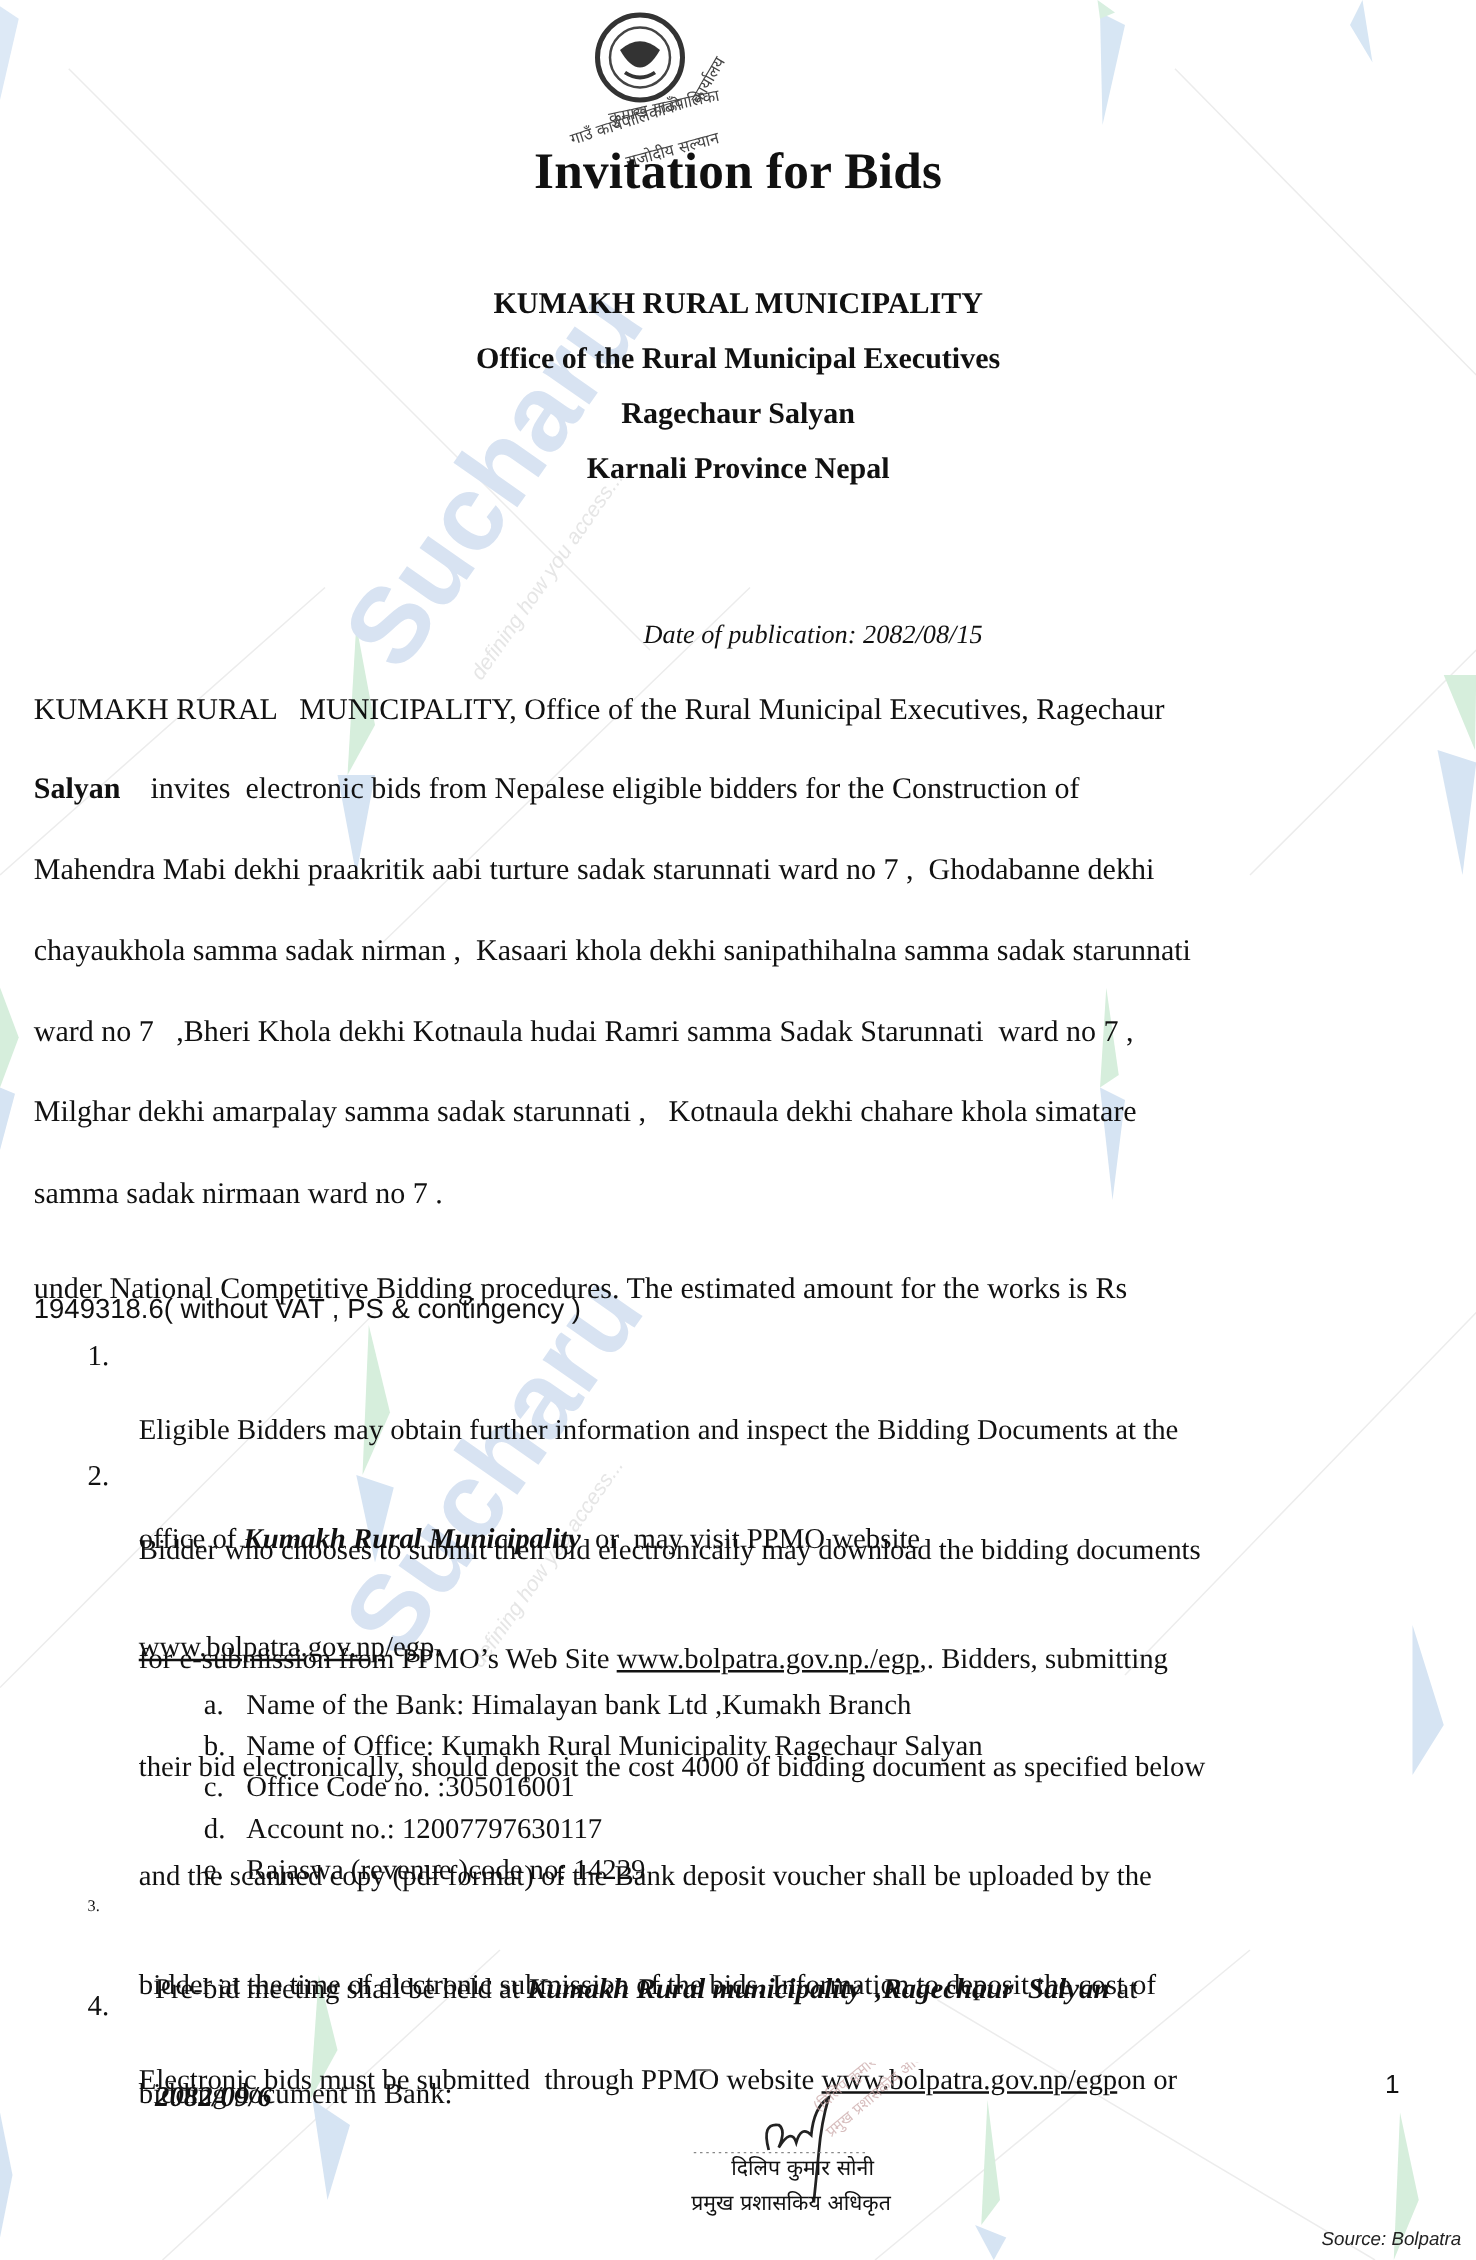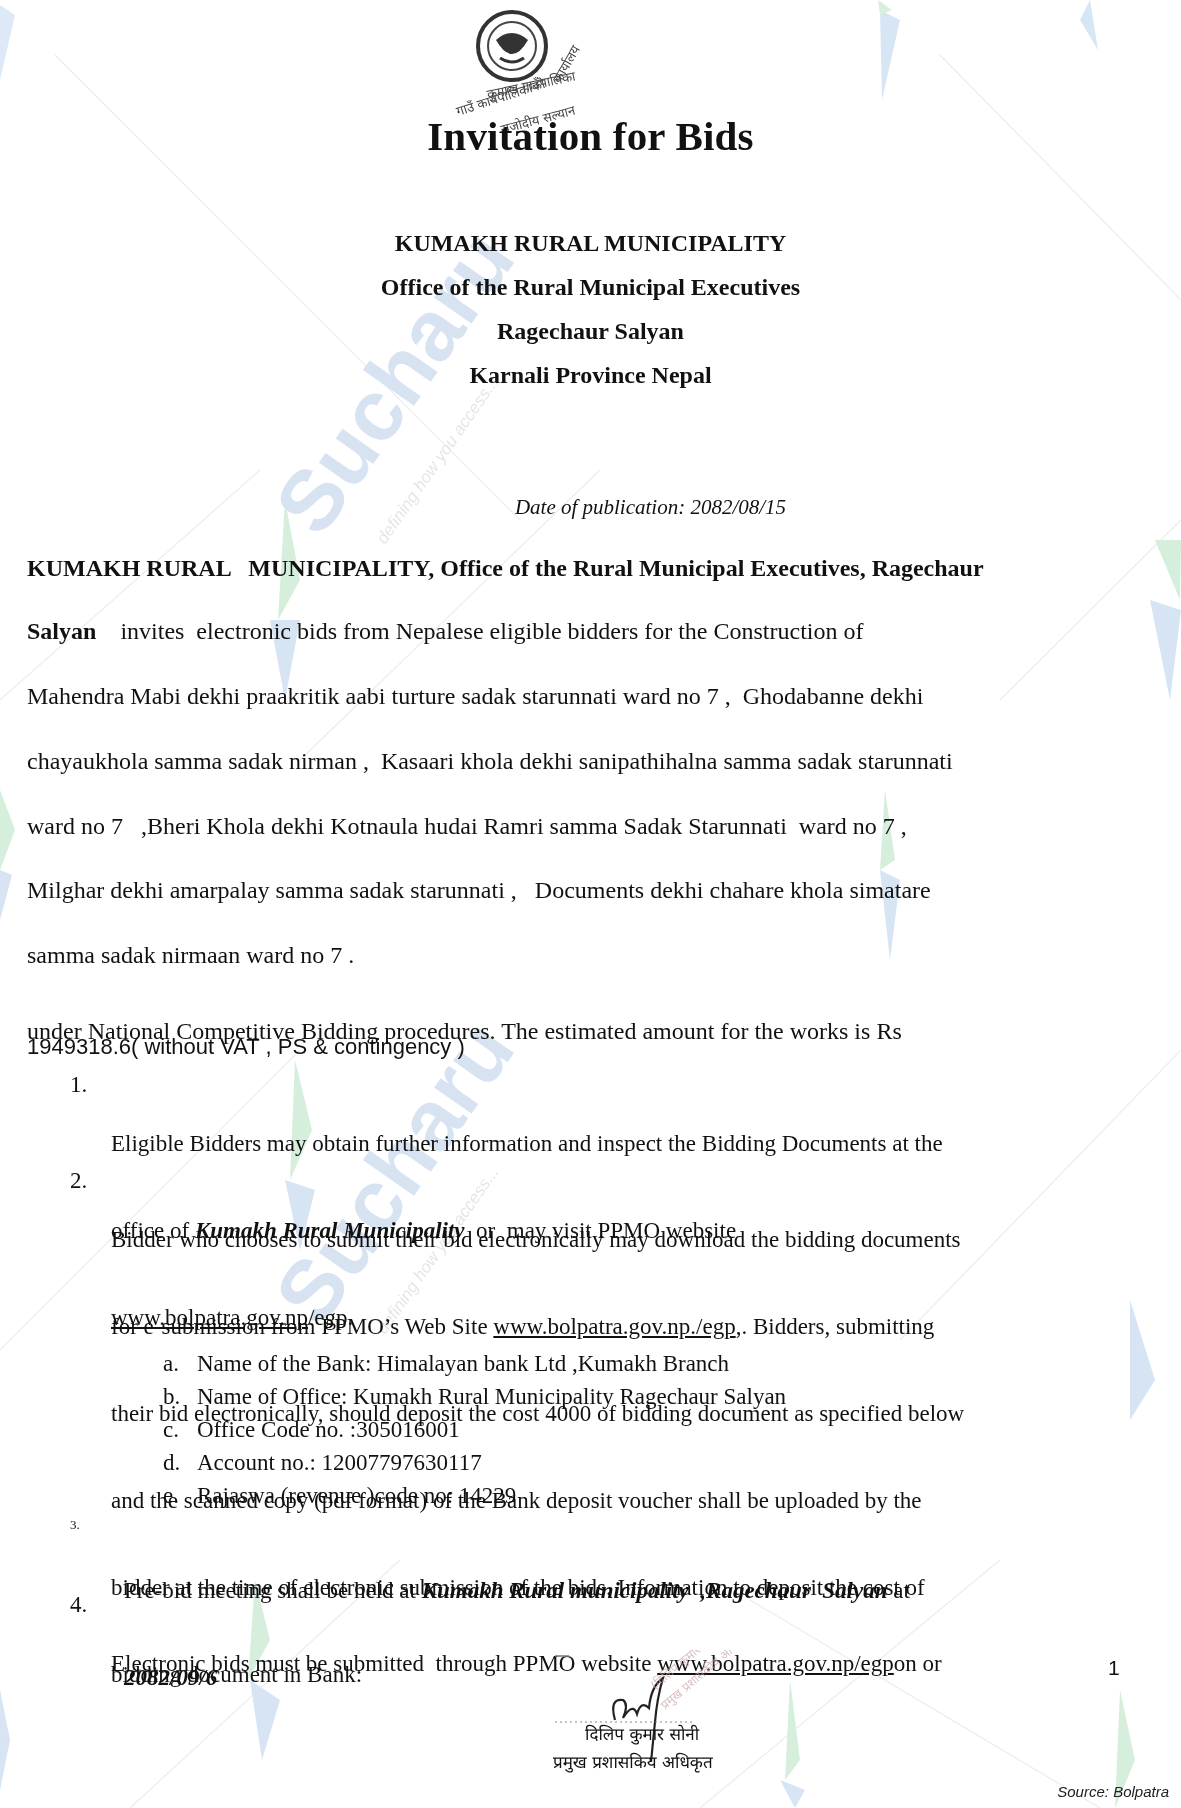--- a/index.html
+++ b/index.html
@@ -14,21 +14,21 @@
   .title { position: absolute; top: 112px; left: 0; width: 1181px; text-align: center;
     font-weight: bold; font-size: 41px; letter-spacing: 0.2px; }
 
   .hdr-line { position: absolute; left: 0; width: 1181px; text-align: center; font-weight: bold; font-size: 24px; }
   .ifb-no { position: absolute; top: 445px; left: 0; width: 1181px; text-align: center; font-size: 29px; }
   .ifb-no b { font-weight: bold; }
   .pubdate { position: absolute; top: 495px; left: 0; width: 1181px; text-align: center; font-size: 21px; font-style: italic; }
   .pubdate span { margin-left: 120px; }
 
   .body-line { position: absolute; left: 27px; font-size: 24px; white-space: pre; }
-  .body-line.bold { font-weight: bold; }
+  .body-line.bold { font-weight: normal; }
   .calibri { font-family: "Liberation Sans", "DejaVu Sans", sans-serif; font-size: 22px; }
 
   .item { position: absolute; font-size: 23px; line-height: 29px; white-space: pre; }
   .num { position: absolute; font-size: 23px; }
   .num.small { font-size: 13px; }
   u { text-decoration: underline; }
   .bi { font-weight: bold; font-style: italic; }
 
   .sub { position: absolute; left: 163px; font-size: 23px; line-height: 33px; }
   .sub .lt { display: inline-block; width: 34px; }
@@ -118,21 +118,21 @@
 
   <div class="pubdate">
     <span>Date of publication: 2082/08/15</span>
   </div>
 
   <div class="body-line bold" style="top:555px;">KUMAKH RURAL   MUNICIPALITY, Office of the Rural Municipal Executives, Ragechaur</div>
   <div class="body-line" style="top:618px;"><b>Salyan</b><span>    invites  electronic bids from Nepalese eligible bidders for the Construction of</span></div>
   <div class="body-line" style="top:683px;">Mahendra Mabi dekhi praakritik aabi turture sadak starunnati ward no 7 ,  Ghodabanne dekhi</div>
   <div class="body-line" style="top:748px;">chayaukhola samma sadak nirman ,  Kasaari khola dekhi sanipathihalna samma sadak starunnati</div>
   <div class="body-line" style="top:813px;">ward no 7   ,Bheri Khola dekhi Kotnaula hudai Ramri samma Sadak Starunnati  ward no 7 ,</div>
-  <div class="body-line" style="top:877px;">Milghar dekhi amarpalay samma sadak starunnati ,   Documents dekhi chahare khola simatare</div>
+  <div class="body-line" style="top:877px;">Milghar dekhi amarpalay samma sadak starunnati ,   Kotnaula dekhi chahare khola simatare</div>
   <div class="body-line" style="top:942px;text-align:center;">samma sadak nirmaan ward no 7 .</div>
   <div class="body-line" style="top:990px;margin-top:28px;">under National Competitive Bidding procedures. The estimated amount for the works is Rs</div>
   <div class="body-line calibri" style="top:1034px;">1949318.6( without VAT , PS &amp; contingency )</div>
 
   <div class="num" style="left:70px; top:1072px;">1.</div>
   <div class="item" style="left:111px; top:1071px;">
     <div>Eligible Bidders may obtain further information and inspect the Bidding Documents at the</div>
     <div><span>office of </span><span class="bi">Kumakh Rural Municipality</span><span>  or  may visit PPMO website</span></div>
     <div><u>www.bolpatra.gov.np</u><span>/egp.</span></div>
   </div>

